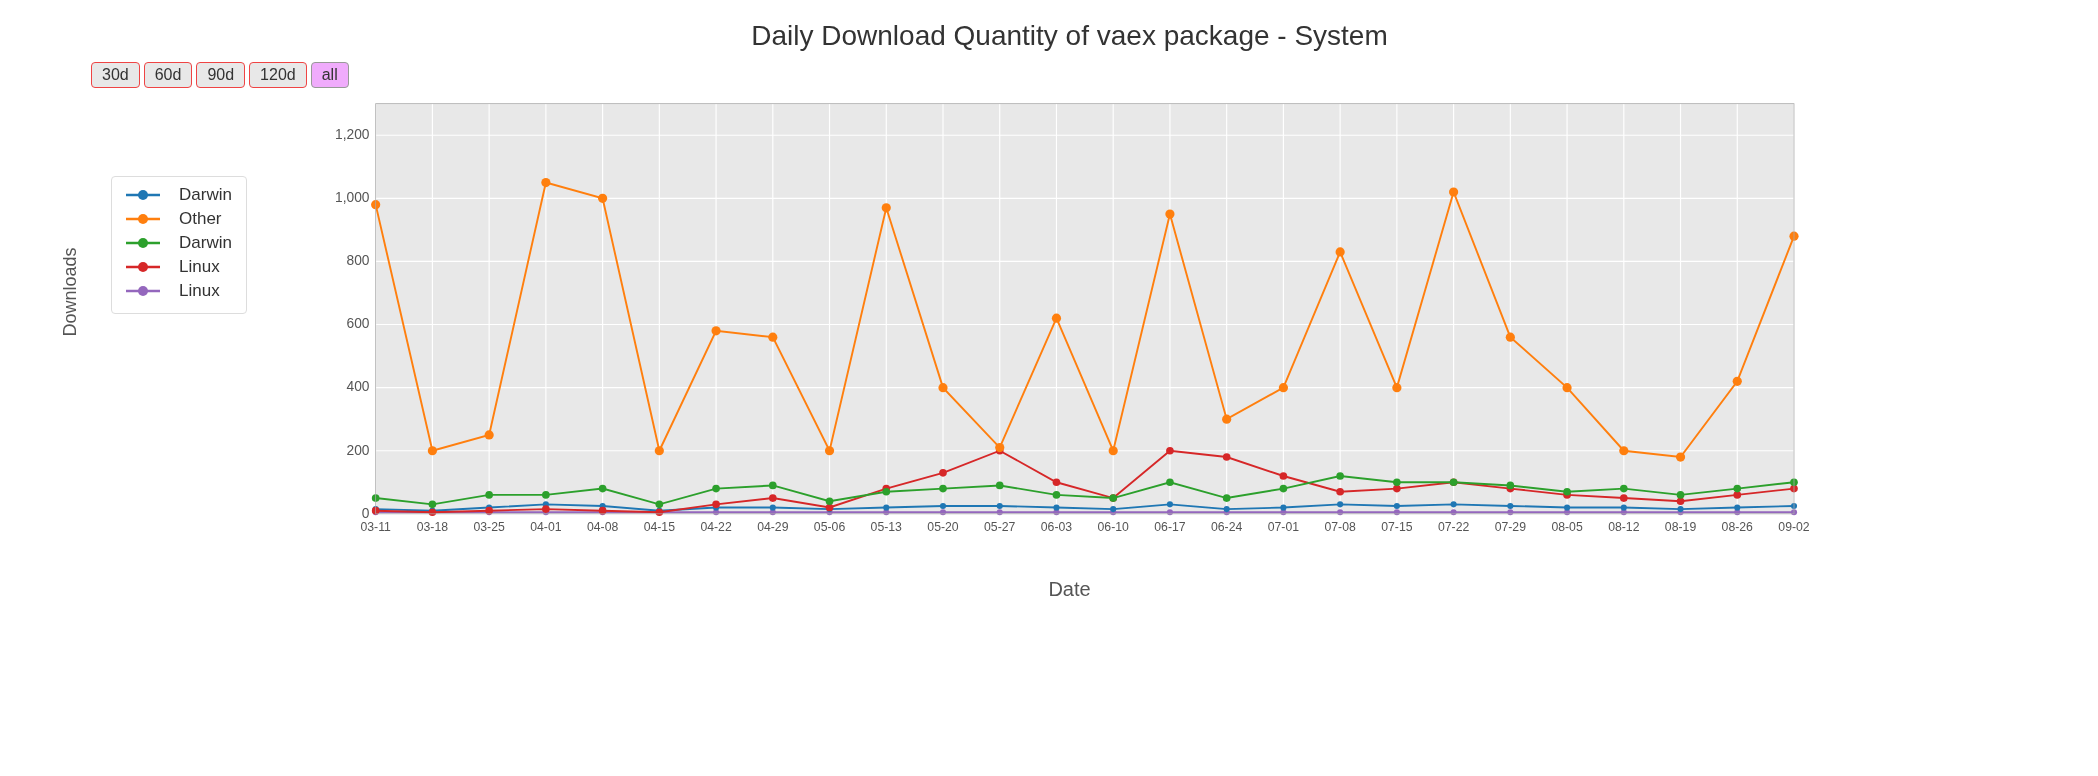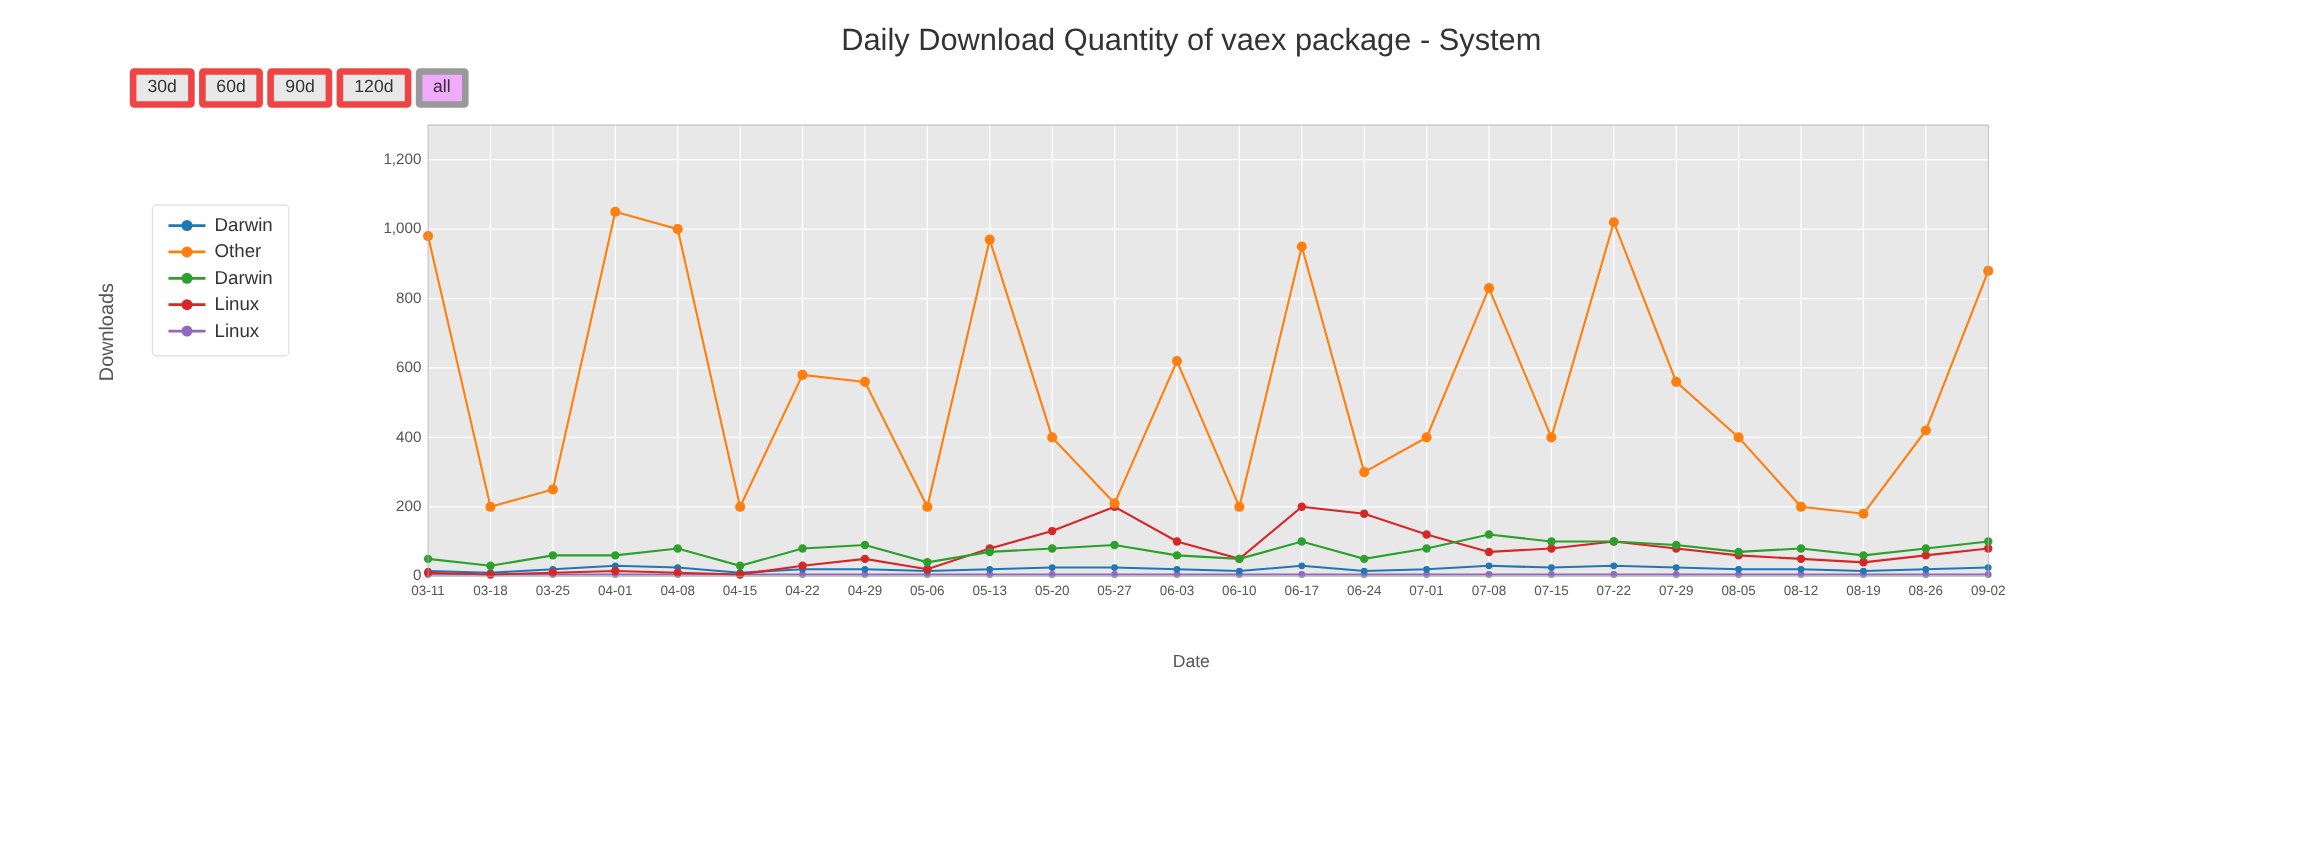--- a/index.html
+++ b/index.html
@@ -7,38 +7,38 @@
       background: #fff;
       font-family: 'Segoe UI', Arial, sans-serif;
       width: 2098px;
       height: 776px;
       overflow: hidden;
     }
     .chart-container {
       width: 2098px;
       height: 620px;
       position: relative;
-      padding: 20px 40px 60px 108px;
+      padding: 20px 40px 60px 81px;
     }
     .chart-title {
       text-align: center;
       font-size: 28px;
       font-weight: 400;
       color: #333;
       margin-bottom: 10px;
     }
     .time-buttons {
       display: flex;
       gap: 4px;
       margin-bottom: 8px;
       margin-left: 10px;
     }
     .time-btn {
       background: #e8e8e8;
-      border: 6px solid #ef4444;
+      border: 1px solid #ef4444;
       border-radius: 4px;
       padding: 3px 10px;
       font-size: 16px;
       cursor: pointer;
       color: #333;
     }
     .time-btn.active {
       background: #f0abfc;
       border-color: #999;
     }
@@ -54,40 +54,40 @@
       transform: rotate(-90deg) translateX(50%);
       font-size: 18px;
       color: #555;
       white-space: nowrap;
     }
     .x-axis-label {
       position: absolute;
       bottom: -45px;
       left: 50%;
       transform: translateX(-50%);
-      font-size: 16px;
+      font-size: 20px;
       color: #555;
     }
     svg.main-chart {
       width: 100%;
       height: 100%;
     }
     .legend {
       position: absolute;
       left: 30px;
       top: 80px;
       background: rgba(255,255,255,0.85);
       border: 1px solid #ddd;
       padding: 8px 14px;
       border-radius: 4px;
     }
     .legend-item {
       display: flex;
       align-items: center;
-      gap: 8px;
+      gap: 19px;
       margin-bottom: 4px;
       font-size: 17px;
       color: #333;
     }
   </style>
 </head>
 <body>
 
 <div class="chart-container">
   <div class="chart-title">Daily Download Quantity of vaex package - System</div>

